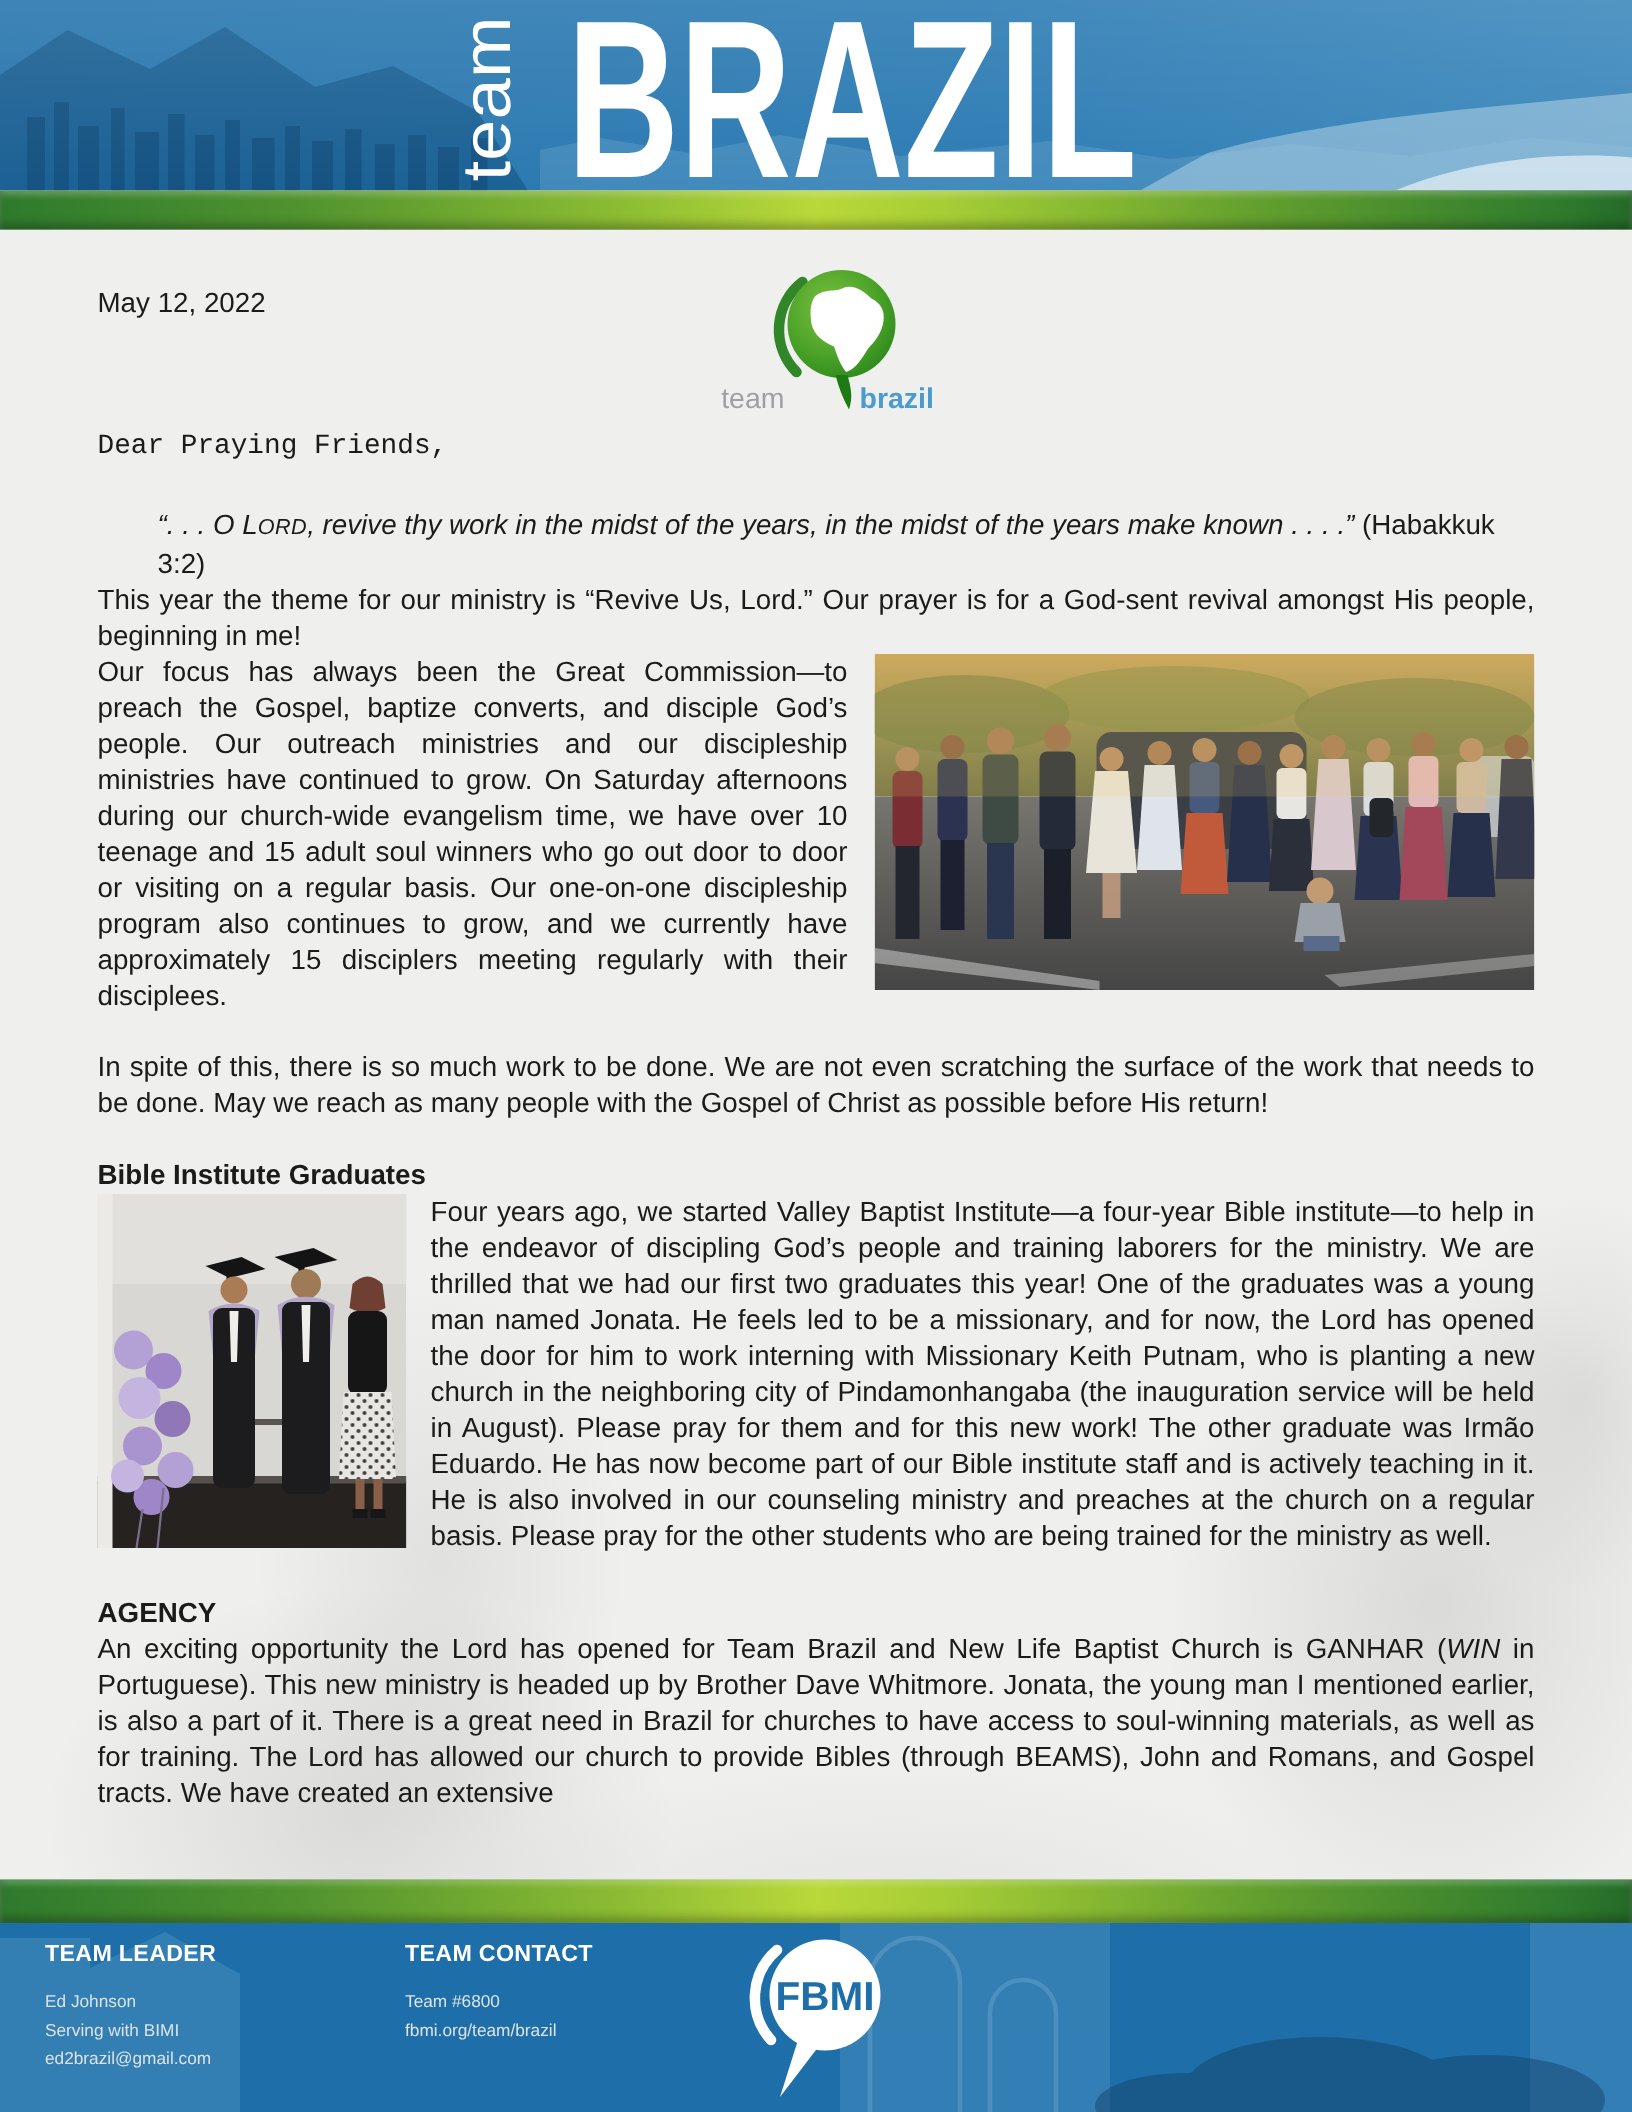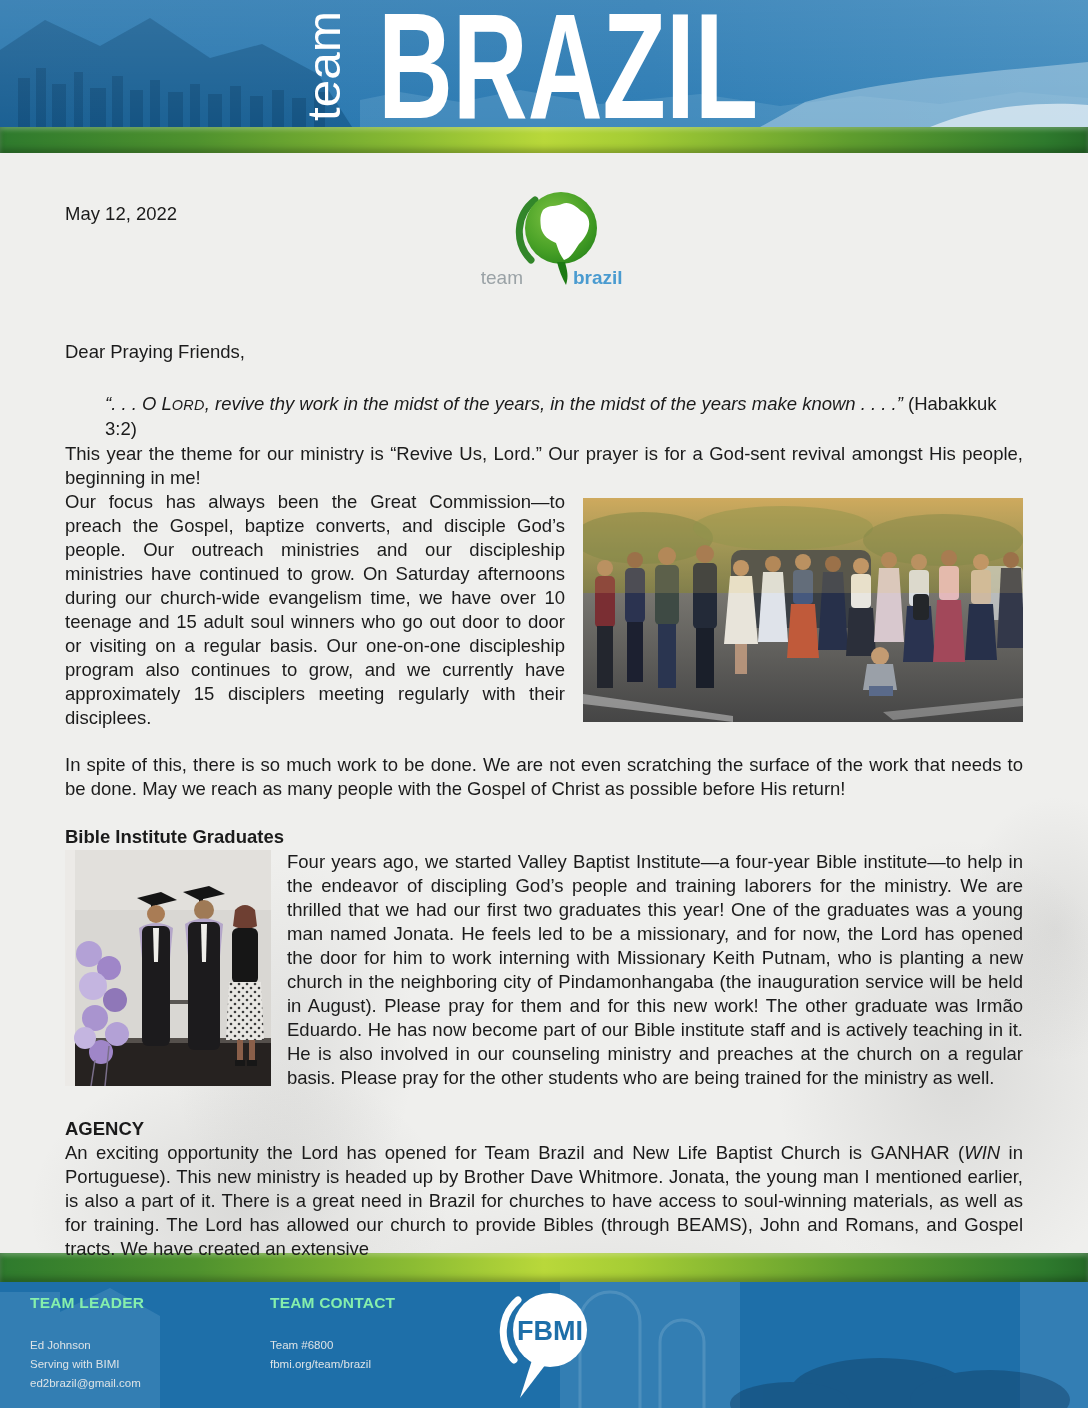--- a/index.html
+++ b/index.html
@@ -18,46 +18,46 @@
   
   .watermark{position:absolute;inset:0;pointer-events:none;z-index:0;
     background:
       radial-gradient(ellipse 260px 330px at 88% 76%, rgba(110,110,110,.16), rgba(110,110,110,0) 70%),
       radial-gradient(ellipse 140px 190px at 97% 66%, rgba(120,120,120,.14), rgba(120,120,120,0) 70%),
       radial-gradient(ellipse 300px 220px at 22% 86%, rgba(100,100,100,.15), rgba(100,100,100,0) 70%),
       radial-gradient(ellipse 170px 260px at 27% 74%, rgba(120,120,120,.12), rgba(120,120,120,0) 72%),
       radial-gradient(ellipse 420px 160px at 55% 92%, rgba(120,120,120,.10), rgba(120,120,120,0) 75%);}
 
   
-  .content{position:absolute;top:164px;left:65px;width:958px;z-index:1;
+  .content{position:absolute;top:152px;left:65px;width:958px;z-index:1;
            font-size:18.5px;line-height:24px;}
   .date{margin-top:38px;height:22px;}
   .logo-wrap{position:absolute;left:408px;top:24px;width:160px;text-align:center;}
-  .salutation{margin-top:116px;height:22px;}
+  .salutation{margin-top:74px;height:22px;font-family:Liberation Mono, monospace;}
   .verse{margin-top:30px;height:22px;padding-left:40px;font-style:italic;}
   .verse .sc{font-size:.78em;letter-spacing:.02em;}
   .verse .ref{font-style:normal;}
   .para{text-align:justify;}
   .theme{margin-top:28px;}
   .sec-head{margin-top:24px;font-weight:bold;height:24px;}
-  .sw-row{display:flex;gap:18px;align-items:center;}
+  .sw-row{display:flex;gap:18px;}
   .sw-text{width:500px;}
   .photo{flex:none;overflow:hidden;}
   .photo svg{display:block;}
   .in-spite{margin-top:23px;}
   .bi-row{display:flex;gap:16px;margin-top:1px;}
   .bi-text{width:736px;}
   .ganhar-head{margin-top:27px;}
   .it{font-style:italic;}
 
   
   .footer{position:absolute;top:1282px;left:0;width:1088px;height:126px;background:#1e6fa9;z-index:2;overflow:visible;}
   .footer .bgart{position:absolute;inset:0;overflow:hidden;}
   .f-col{position:absolute;top:12px;}
-  .f-head{font-weight:bold;font-size:15.5px;color:#86efac;letter-spacing:.2px;margin-bottom:24px;}
+  .f-head{font-weight:bold;font-size:15.5px;color:#ffffff;letter-spacing:.2px;margin-bottom:14px;}
   .f-line{font-size:11.5px;line-height:19px;color:#dde3e6;white-space:pre-wrap;}
   .f-col1{left:30px;} .f-col2{left:270px;} .f-col3{left:681px;} .f-col4{left:932px;}
   .fbmi-logo{position:absolute;left:498px;top:4px;width:96px;height:120px;}
 </style>
 </head>
 <body>
 
 <div class="page">
 
   <div class="header">

